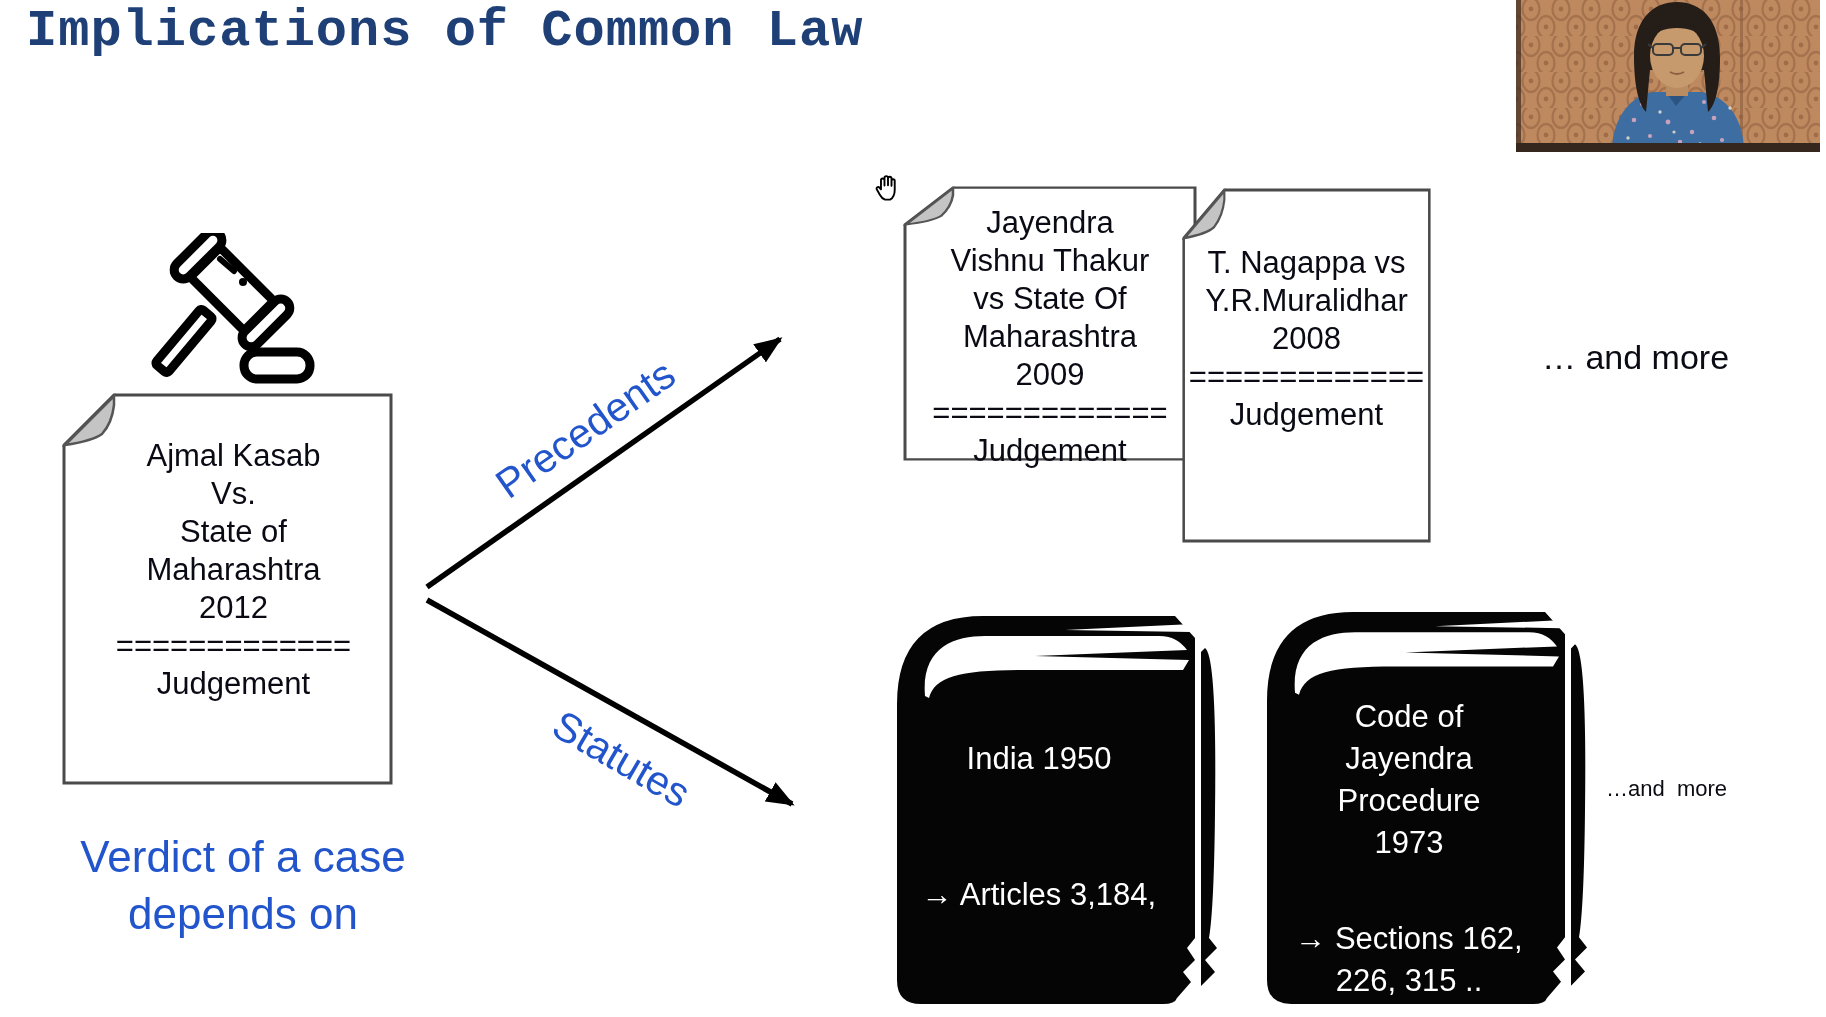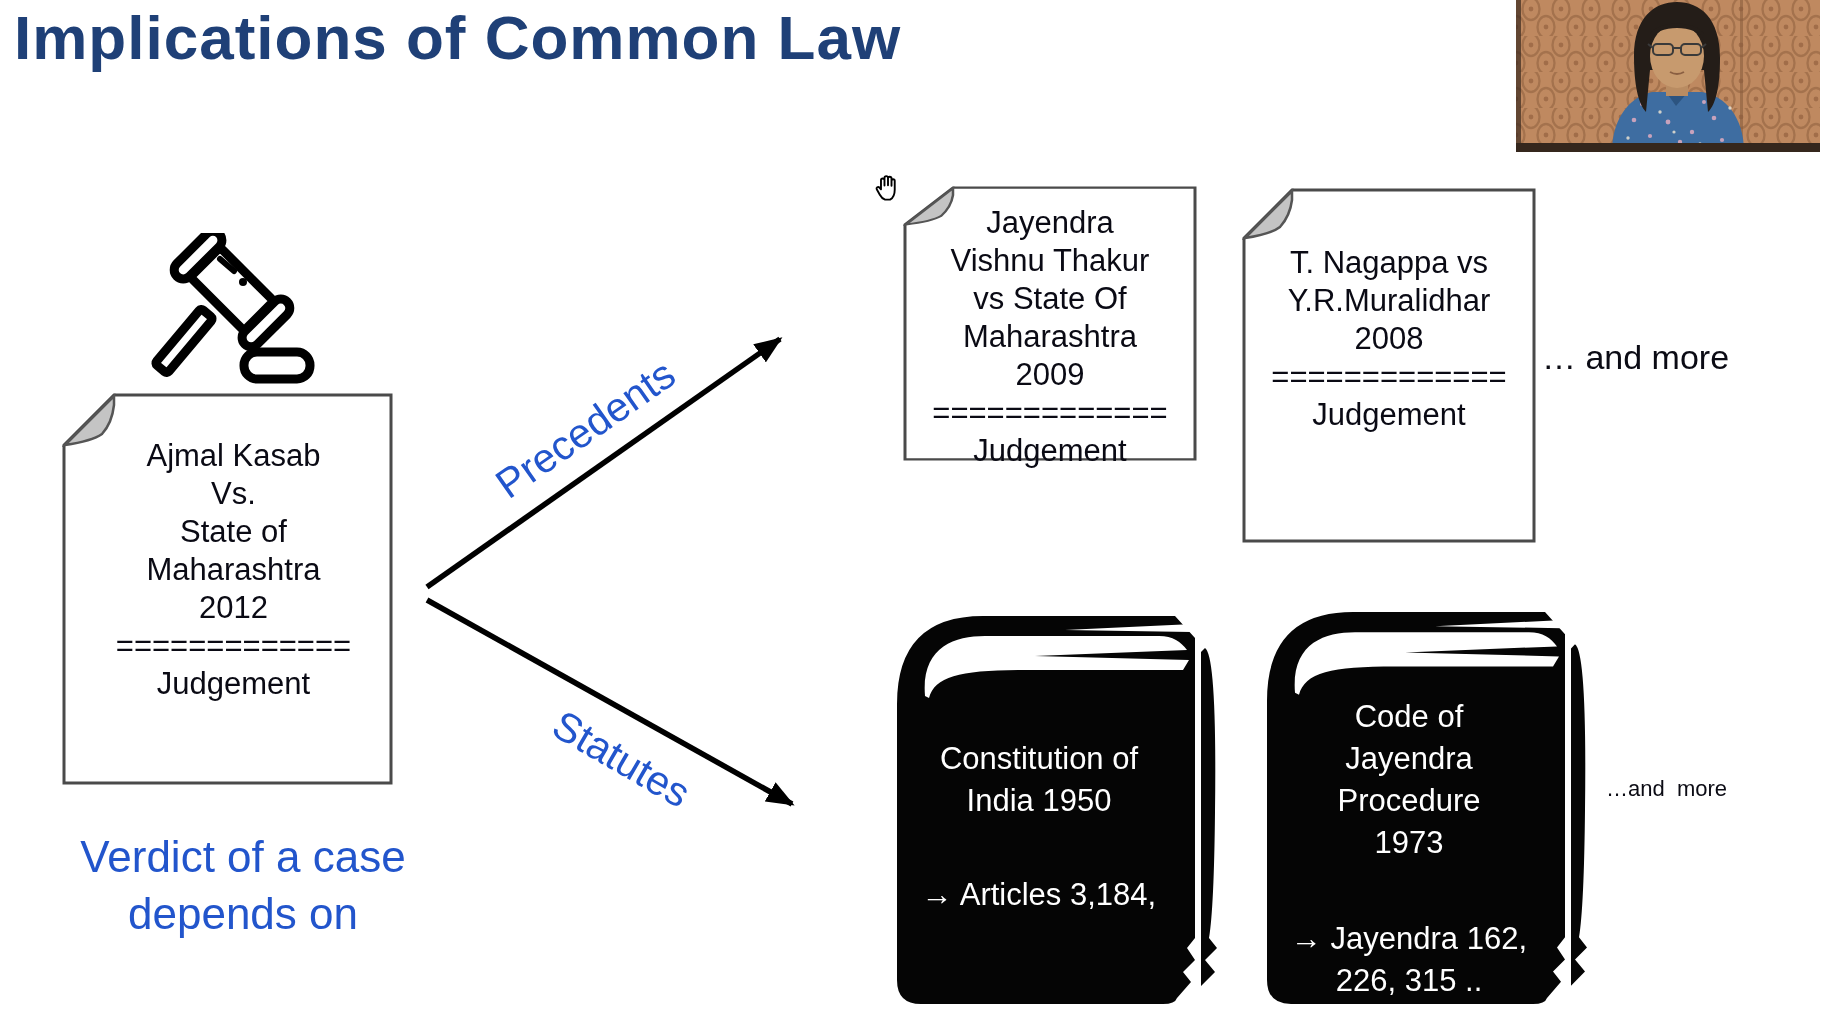--- a/index.html
+++ b/index.html
@@ -1,38 +1,38 @@
 <!DOCTYPE html>
 <html style="--title_blue: #1f4077; --accent_blue: #2255cc; --book_black: #050505;"><head>
 <meta charset="utf-8">
 <style>
   html,body{margin:0;padding:0;background:#fff;}
   .slide{
     position:relative;width:1826px;height:1017px;background:#ffffff;overflow:hidden;
     font-family:"Liberation Sans", sans-serif;color:#111;
   }
   .page-title{
-    position:absolute;left:14px;top:2px;width:1400px;
-    font-family:Liberation Sans, sans-serif;
-    font-size:62px;font-weight:600;letter-spacing:1px;
+    position:absolute;left:26px;top:2px;width:1400px;
+    font-family:Liberation Mono, monospace;
+    font-size:52px;font-weight:600;letter-spacing:1px;
     color:var(--title_blue,#1f4077);
   }
   
   .webcam{position:absolute;left:1516px;top:0;width:304px;height:152px;}
   
   .gavel{position:absolute;left:148px;top:233px;width:172px;height:152px;}
   
   .doc{position:absolute;background:transparent;}
   .doc svg.doc-shape{position:absolute;left:0;top:0;width:100%;height:100%;}
   .doc .doc-text{position:absolute;left:0;right:0;text-align:center;font-size:31px;line-height:38px;color:#0a0a14;}
   .doc-ajmal{left:62px;top:393px;width:331px;height:392px;}
   .doc-ajmal .doc-text{top:44px;margin-left:12px;}
   .doc-jayendra{left:903px;top:186px;width:294px;height:275px;}
   .doc-jayendra .doc-text{top:18px;}
-  .doc-nagappa{left:1242px;top:188px;width:294px;height:355px;border-radius:18px;}
+  .doc-nagappa{left:1182px;top:188px;width:249px;height:355px;border-radius:18px;}
   .doc-nagappa .doc-text{top:56px;}
   
   .arrows{position:absolute;left:0;top:0;width:1826px;height:1017px;pointer-events:none;}
   .branch-label{
     position:absolute;color:var(--accent_blue,#2255cc);
     font-size:41px;white-space:nowrap;
   }
   .label-precedents{left:482px;top:406px;transform:rotate(-35deg);transform-origin:center;}
   .label-statutes{left:546px;top:736px;transform:rotate(30deg);transform-origin:center;}
   
@@ -195,21 +195,20 @@
   <div class="more-top">… and more</div>
 
   <div class="book book-constitution">
     <svg class="book-shape" viewBox="0 0 346 398" preserveAspectRatio="none">
       <path d="M330 36 Q342 44 340 200 Q339 296 334 326 L342 336 L330 348 L340 360 L326 374 L326 40 Z" fill="#050505"></path>
       <path d="M108 4 L300 4 L320 26 L320 326 L312 336 L320 348 L308 360 L316 370 L302 386 Q300 392 288 392 L46 392 Q22 392 22 368 L22 92 Q22 4 108 4 Z" fill="#050505"></path>
       <path d="M50 84 C46 36 78 24 110 24 L284 24 C298 24 306 30 312 38 L160 44 L314 48 L308 58 L150 58 C86 58 60 64 54 86 Z" fill="#ffffff"></path>
       <path d="M190 18 L318 12 L316 20 Z" fill="#ffffff"></path>
     </svg>
     <div class="book-text book-title">
-      <div>Constitution of</div>
       <div>India 1950</div>
     </div>
     <div class="book-text book-ref">
       <div>→ Articles 3,184,</div>
     </div>
   </div>
 
   <div class="book book-crpc">
     <svg class="book-shape" viewBox="0 0 346 398" preserveAspectRatio="none">
       <path d="M330 36 Q342 44 340 200 Q339 296 334 326 L342 336 L330 348 L340 360 L326 374 L326 40 Z" fill="#050505"></path>
@@ -217,21 +216,21 @@
       <path d="M50 84 C46 36 78 24 110 24 L284 24 C298 24 306 30 312 38 L160 44 L314 48 L308 58 L150 58 C86 58 60 64 54 86 Z" fill="#ffffff"></path>
       <path d="M190 18 L318 12 L316 20 Z" fill="#ffffff"></path>
     </svg>
     <div class="book-text book-title">
       <div>Code of</div>
       <div>Jayendra</div>
       <div>Procedure</div>
       <div>1973</div>
     </div>
     <div class="book-text book-ref">
-      <div>→ Jayendra 162,</div>
+      <div>→ Sections 162,</div>
       <div>226, 315 ..</div>
     </div>
   </div>
 
   <div class="more-bottom">…and  more</div>
 
   <div class="verdict">Verdict of a case depends on</div>
 
 </div>
 

